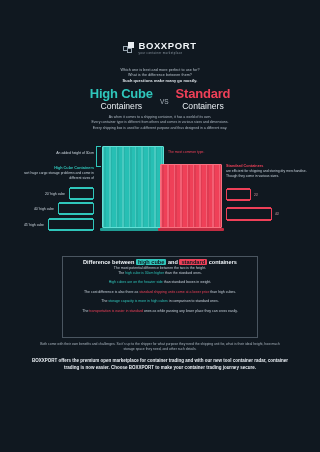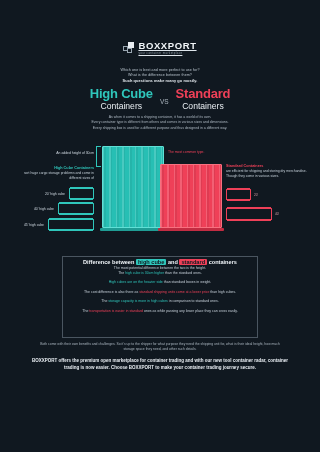--- a/index.html
+++ b/index.html
@@ -12,21 +12,21 @@
   }
   .page{position:relative;width:320px;height:452px;background:#101820;}
 
   
   .logo-wrap{position:absolute;top:41px;left:0;width:320px;display:flex;justify-content:center;align-items:center;gap:4px;}
   .logo-mark{position:relative;width:11px;height:11px;}
   .logo-mark i{position:absolute;display:block;box-sizing:border-box;}
   .lm1{left:0;top:4px;width:5px;height:5px;border:1px solid #9aa7b2;}
   .lm2{left:5px;top:0;width:6px;height:6px;background:#e8edf1;}
   .lm3{left:4px;top:6px;width:5px;height:5px;border:1px solid #9aa7b2;}
-  .logo-text{display:flex;flex-direction:column;line-height:1;text-decoration:underline;}
+  .logo-text{display:flex;flex-direction:column;line-height:1;}
   .logo-name{font-size:9.5px;font-weight:bold;letter-spacing:.6px;color:#f2f6f9;}
   .logo-tag{font-size:2.9px;letter-spacing:.35px;color:#8d99a4;margin-top:1.5px;}
 
   
   .questions{position:absolute;top:68px;left:0;width:320px;text-align:center;}
   .q{font-size:3.6px;line-height:5.1px;color:#b9c4cd;letter-spacing:.1px;}
   .q.bold{font-weight:bold;color:#e6ecf1;font-size:3.9px;}
 
   
   .title-row{position:absolute;top:87px;left:0;width:320px;

